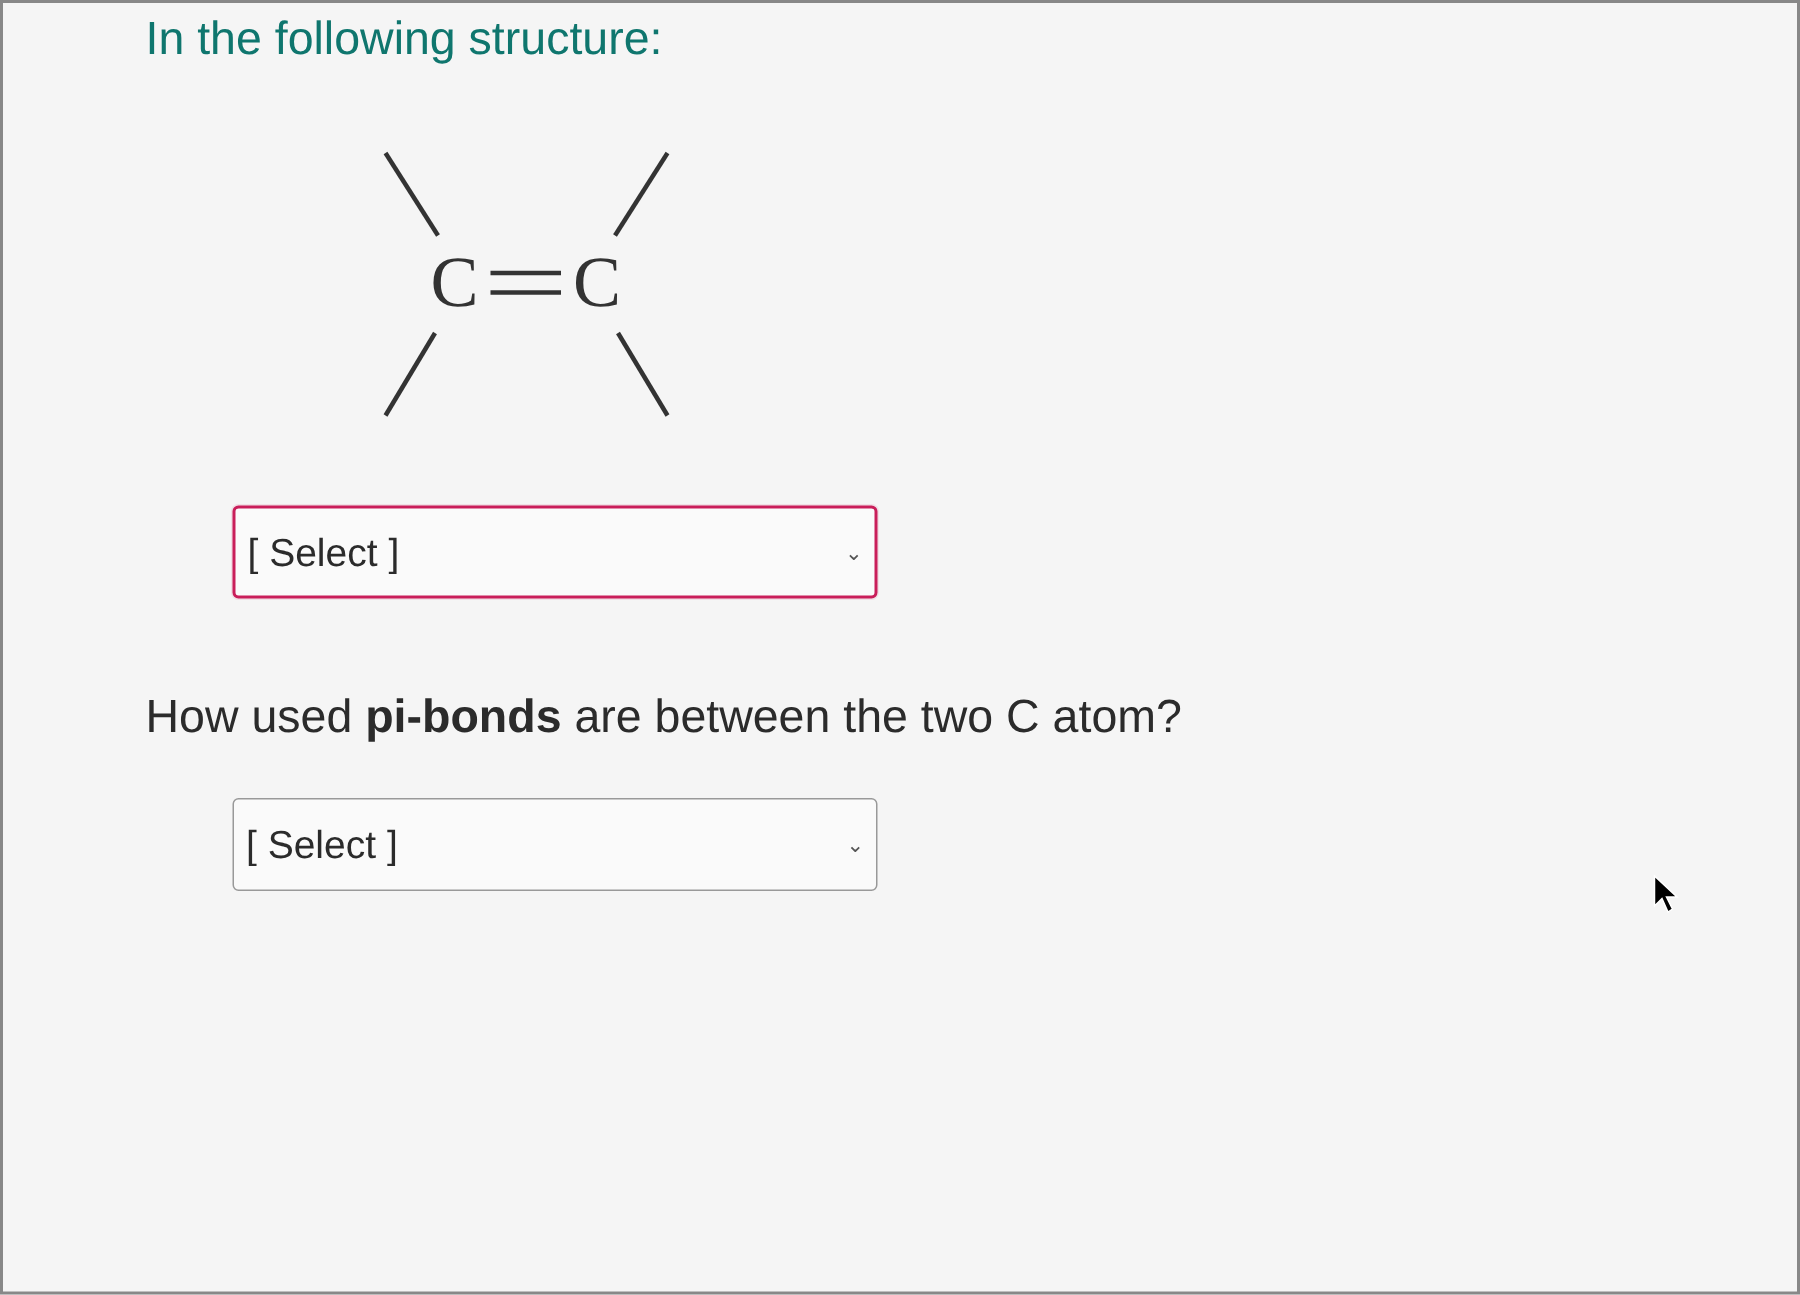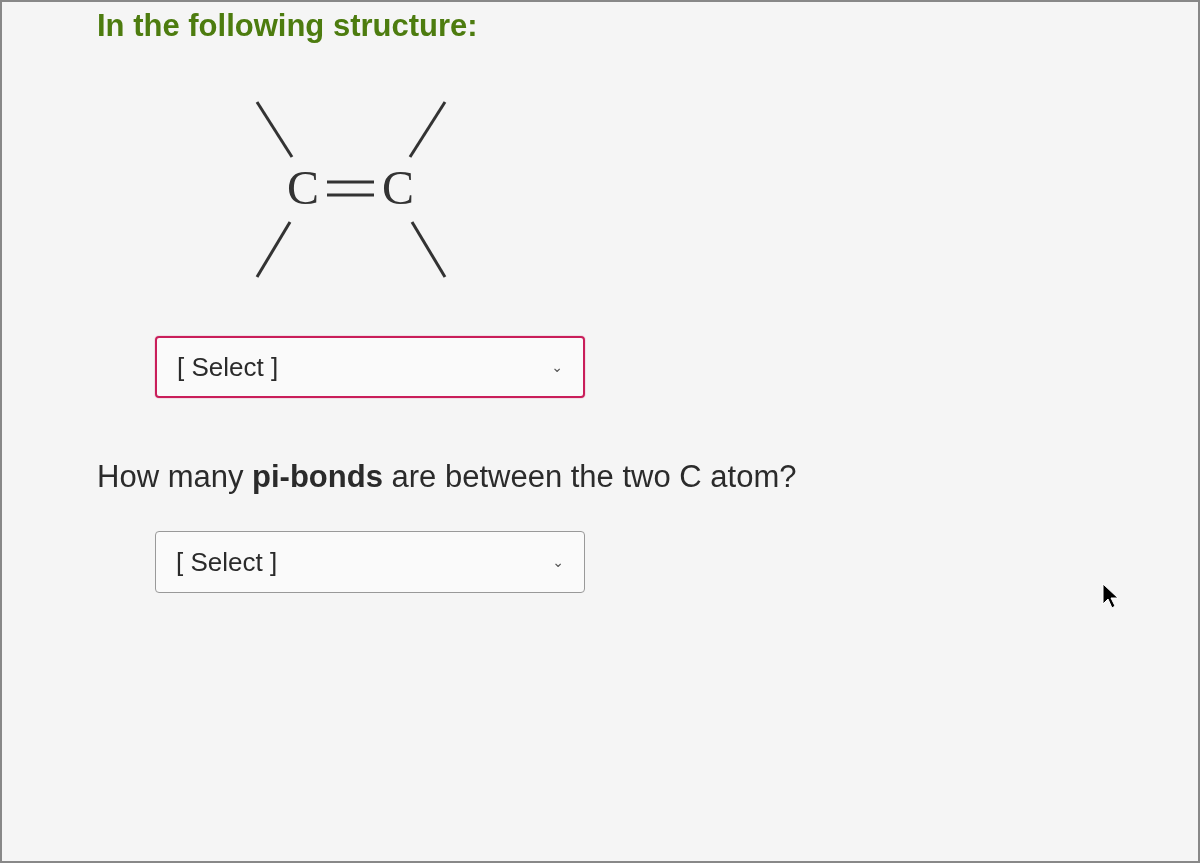--- a/index.html
+++ b/index.html
@@ -21,23 +21,23 @@
       background: #f5f5f5;
       border: 2px solid #888;
       width: 100%;
       height: 100%;
       padding: 6px 75px 20px 95px;
       position: relative;
     }
     
     .intro-text {
       font-size: 31px;
-      color: #4d7c0f;
+      color: #0f766e;
       margin-bottom: 38px;
-      font-weight: 700;
+      font-weight: 400;
     }
     
     .structure-svg {
       margin-left: 90px;
       margin-bottom: 40px;
     }
     
     .formula-text {
       font-family: 'Times New Roman', serif;
       font-size: 48px;
@@ -68,21 +68,21 @@
     
     .select-box {
       display: flex;
       align-items: center;
       justify-content: space-between;
       width: 430px;
       height: 62px;
       background: #fafafa;
       border: 1px solid #999;
       border-radius: 4px;
-      padding: 0 20px;
+      padding: 0 8px;
       cursor: pointer;
       font-size: 26px;
       color: #2b2b2b;
     }
     
     .select-box.highlighted {
       border: 2px solid #c91e5a;
       border-radius: 4px;
       box-shadow: 0 0 0 1px rgba(201, 30, 90, 0.1);
     }
@@ -131,21 +131,21 @@
 
 
   <div class="select-container">
     <div class="select-box highlighted">
       <span class="select-label">[ Select ]</span>
       <span class="chevron">⌄</span>
     </div>
   </div>
 
   <p class="question-text">
-    <span>How many </span><span class="bold">pi-bonds</span><span> are between the two C atom?</span>
+    <span>How used </span><span class="bold">pi-bonds</span><span> are between the two C atom?</span>
   </p>
 
   <div class="select-container">
     <div class="select-box">
       <span class="select-label">[ Select ]</span>
       <span class="chevron">⌄</span>
     </div>
   </div>
 
   <div class="cursor-icon">

